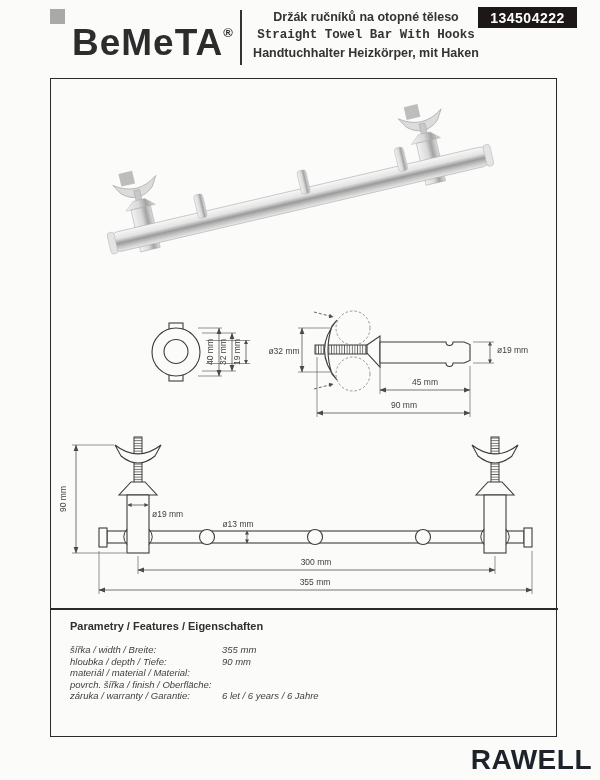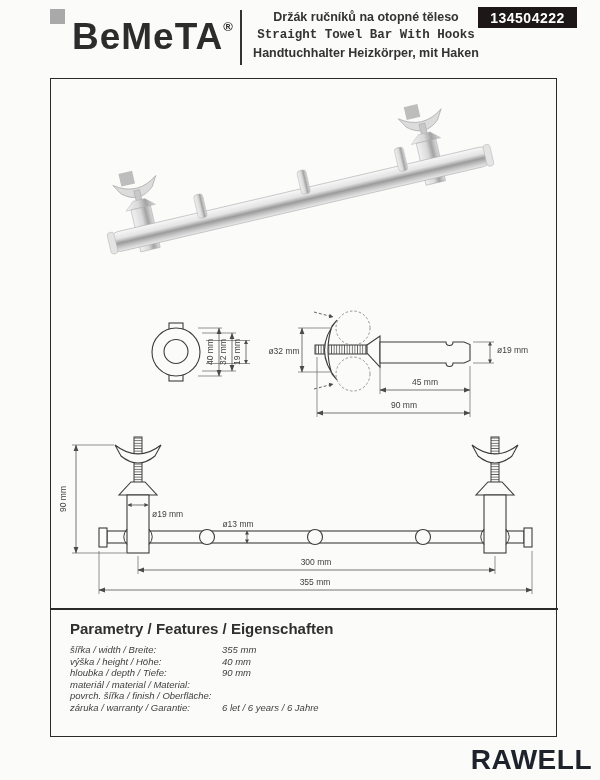--- a/index.html
+++ b/index.html
@@ -4,37 +4,37 @@
 <style>
   html,body{margin:0;padding:0;}
   body{
     width:600px;height:780px;position:relative;overflow:hidden;
     background:#fbfbfa;
     font-family:"Liberation Sans", sans-serif;
     color:#3a3a3a;
   }
   
   .logo-square{position:absolute;left:50px;top:9px;width:15px;height:15px;background:#a9a9a9;}
-  .logo{position:absolute;left:72px;top:18px;font-size:37px;font-weight:700;color:#2c2c2c;letter-spacing:1px;line-height:1;}
+  .logo{position:absolute;left:72px;top:24px;font-size:37px;font-weight:700;color:#2c2c2c;letter-spacing:1px;line-height:1;}
   .logo .reg{font-size:13px;font-weight:700;vertical-align:18px;letter-spacing:0;}
   .header-divider{position:absolute;left:240px;top:10px;width:2px;height:55px;background:#333;}
   .title-line{position:absolute;left:251px;width:230px;font-size:12.5px;font-weight:700;color:#333;line-height:14px;text-align:center;}
   .t1{top:10px;} .t2{top:28px;font-family:Liberation Mono, monospace;} .t3{top:46px;}
   .code-box{
     position:absolute;left:478px;top:7px;width:99px;height:21px;
     background:#1d1718;color:#ffffff;font-size:14px;font-weight:700;
     display:flex;align-items:center;justify-content:center;letter-spacing:0.5px;
   }
   
   .main-box{position:absolute;left:50px;top:78px;width:505px;height:657px;border:1.6px solid #2a2a2a;background:transparent;}
   .params-divider{position:absolute;left:50px;top:608px;width:508px;height:1.6px;background:#2a2a2a;}
   
   svg.sheet{position:absolute;left:0;top:0;width:600px;height:780px;}
   
-  .params-heading{position:absolute;left:70px;top:620px;font-size:15px;font-weight:700;color:#2f2f2f;}
+  .params-heading{position:absolute;left:70px;top:620px;font-size:11px;font-weight:700;color:#2f2f2f;}
   .params-rows{position:absolute;left:70px;top:644px;width:430px;font-size:9.5px;color:#3f3f3f;font-style:italic;}
   .prow{display:flex;line-height:11.6px;}
   .plabel{width:152px;flex:0 0 152px;}
   .pvalue{flex:1;}
   
   .rawell{position:absolute;right:8px;top:744px;font-size:28px;font-weight:800;color:#1e222a;letter-spacing:0.5px;}
 </style>
 </head>
 <body>
 
@@ -226,24 +226,20 @@
   </g>
 </svg>
 
 <div class="params-heading">Parametry / Features / Eigenschaften</div>
 <div class="params-rows">
   <div class="prow">
     <div class="plabel">šířka / width / Breite:</div>
     <div class="pvalue">355 mm</div>
   </div>
   <div class="prow">
-    <div class="plabel">výška / height / Höhe:</div>
-    <div class="pvalue">40 mm</div>
-  </div>
-  <div class="prow">
     <div class="plabel">hloubka / depth / Tiefe:</div>
     <div class="pvalue">90 mm</div>
   </div>
   <div class="prow">
     <div class="plabel">materiál / material / Material:</div>
   </div>
   <div class="prow">
     <div class="plabel">povrch. šířka / finish / Oberfläche:</div>
   </div>
   <div class="prow">

